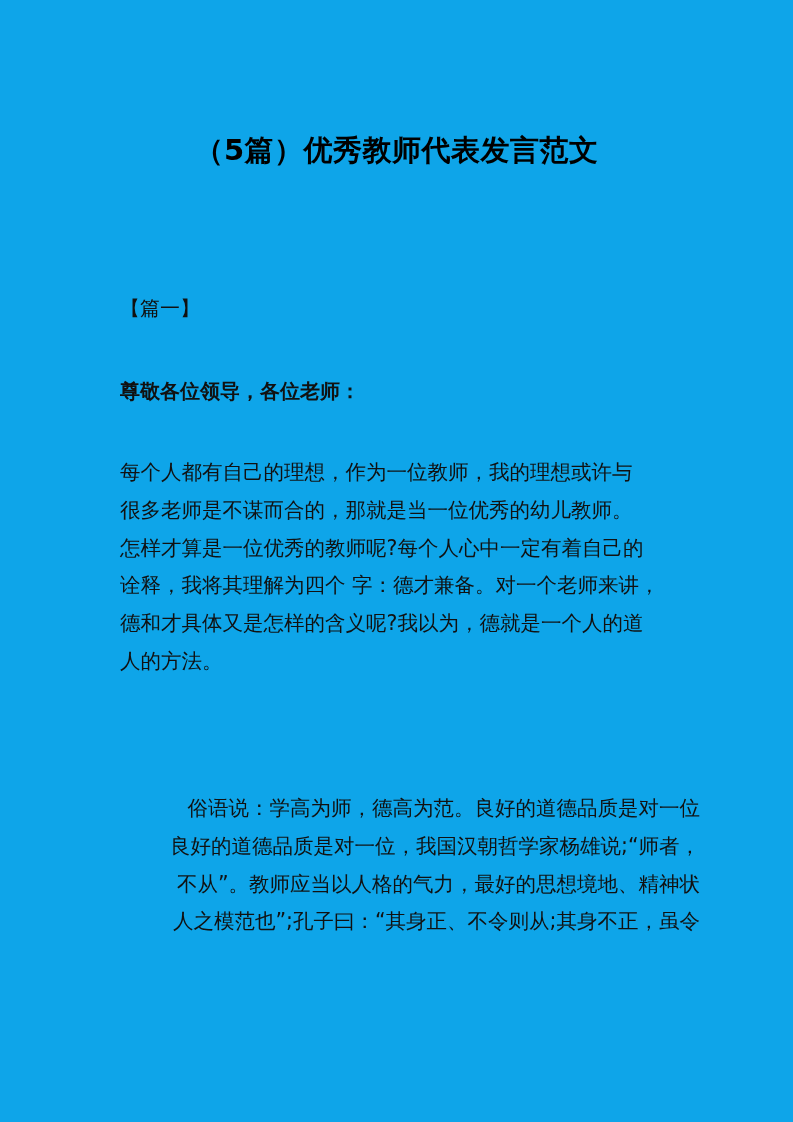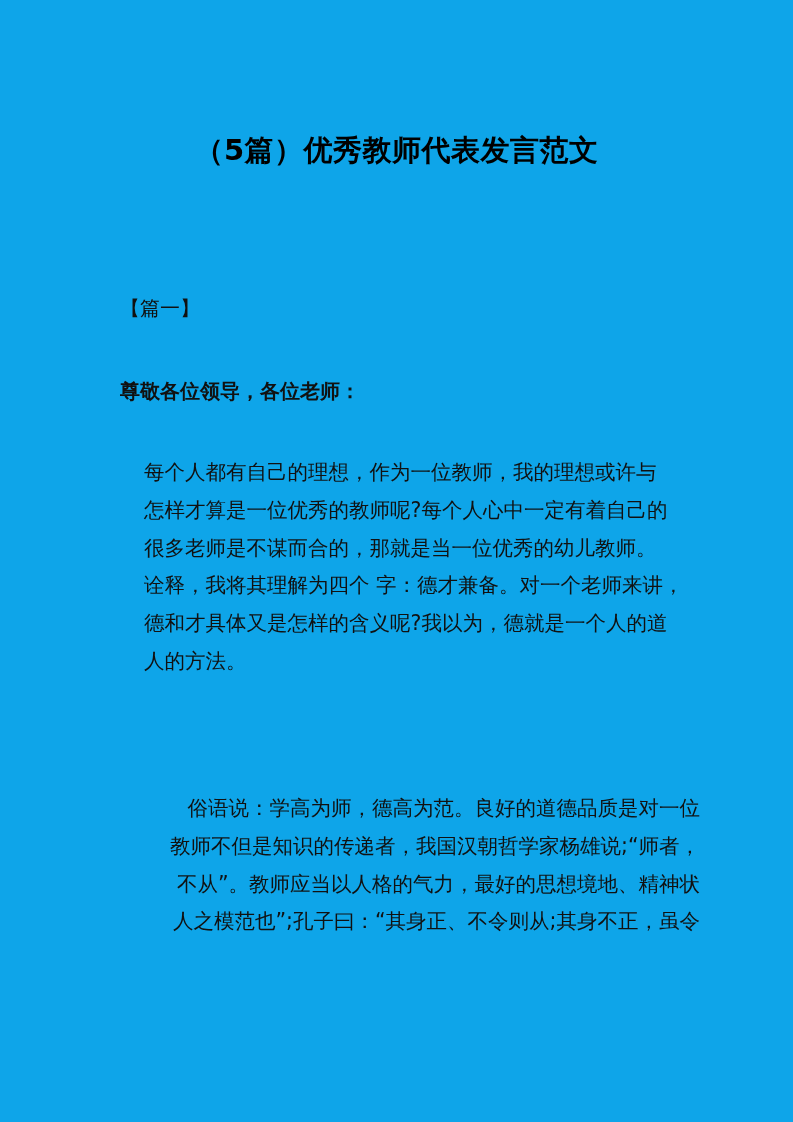--- a/index.html
+++ b/index.html
@@ -58,41 +58,41 @@
       width: 580px;
     }
     .paragraph .line {
       display: block;
       font-size: 20.5px;
       height: 37.8px;
       line-height: 37.8px;
       white-space: nowrap;
       color: #111111;
     }
-    #para1 { top: 454px; margin-left: 24px; }
+    #para1 { top: 454px; }
     #para2 { top: 790px; text-align: right; }
   </style>
 </head>
 <body>
 
 <div class="page">
   <div class="title">（5篇）优秀教师代表发言范文</div>
 
   <div class="section-heading">【篇一】</div>
 
   <div class="salutation">尊敬各位领导，各位老师：</div>
 
   <div class="paragraph" id="para1">
     <span class="line">每个人都有自己的理想，作为一位教师，我的理想或许与</span>
+    <span class="line">很多老师是不谋而合的，那就是当一位优秀的幼儿教师。</span>
     <span class="line">怎样才算是一位优秀的教师呢?每个人心中一定有着自己的</span>
-    <span class="line">很多老师是不谋而合的，那就是当一位优秀的幼儿教师。</span>
     <span class="line">诠释，我将其理解为四个 字：德才兼备。对一个老师来讲，</span>
     <span class="line">德和才具体又是怎样的含义呢?我以为，德就是一个人的道</span>
     <span class="line">人的方法。</span>
   </div>
 
   <div class="paragraph" id="para2">
     <span class="line">俗语说：学高为师，德高为范。良好的道德品质是对一位</span>
-    <span class="line">教师不但是知识的传递者，我国汉朝哲学家杨雄说;“师者，</span>
+    <span class="line">良好的道德品质是对一位，我国汉朝哲学家杨雄说;“师者，</span>
     <span class="line">不从”。教师应当以人格的气力，最好的思想境地、精神状</span>
     <span class="line">人之模范也”;孔子曰：“其身正、不令则从;其身不正，虽令</span>
   </div>
 </div>
 
 </body></html>

